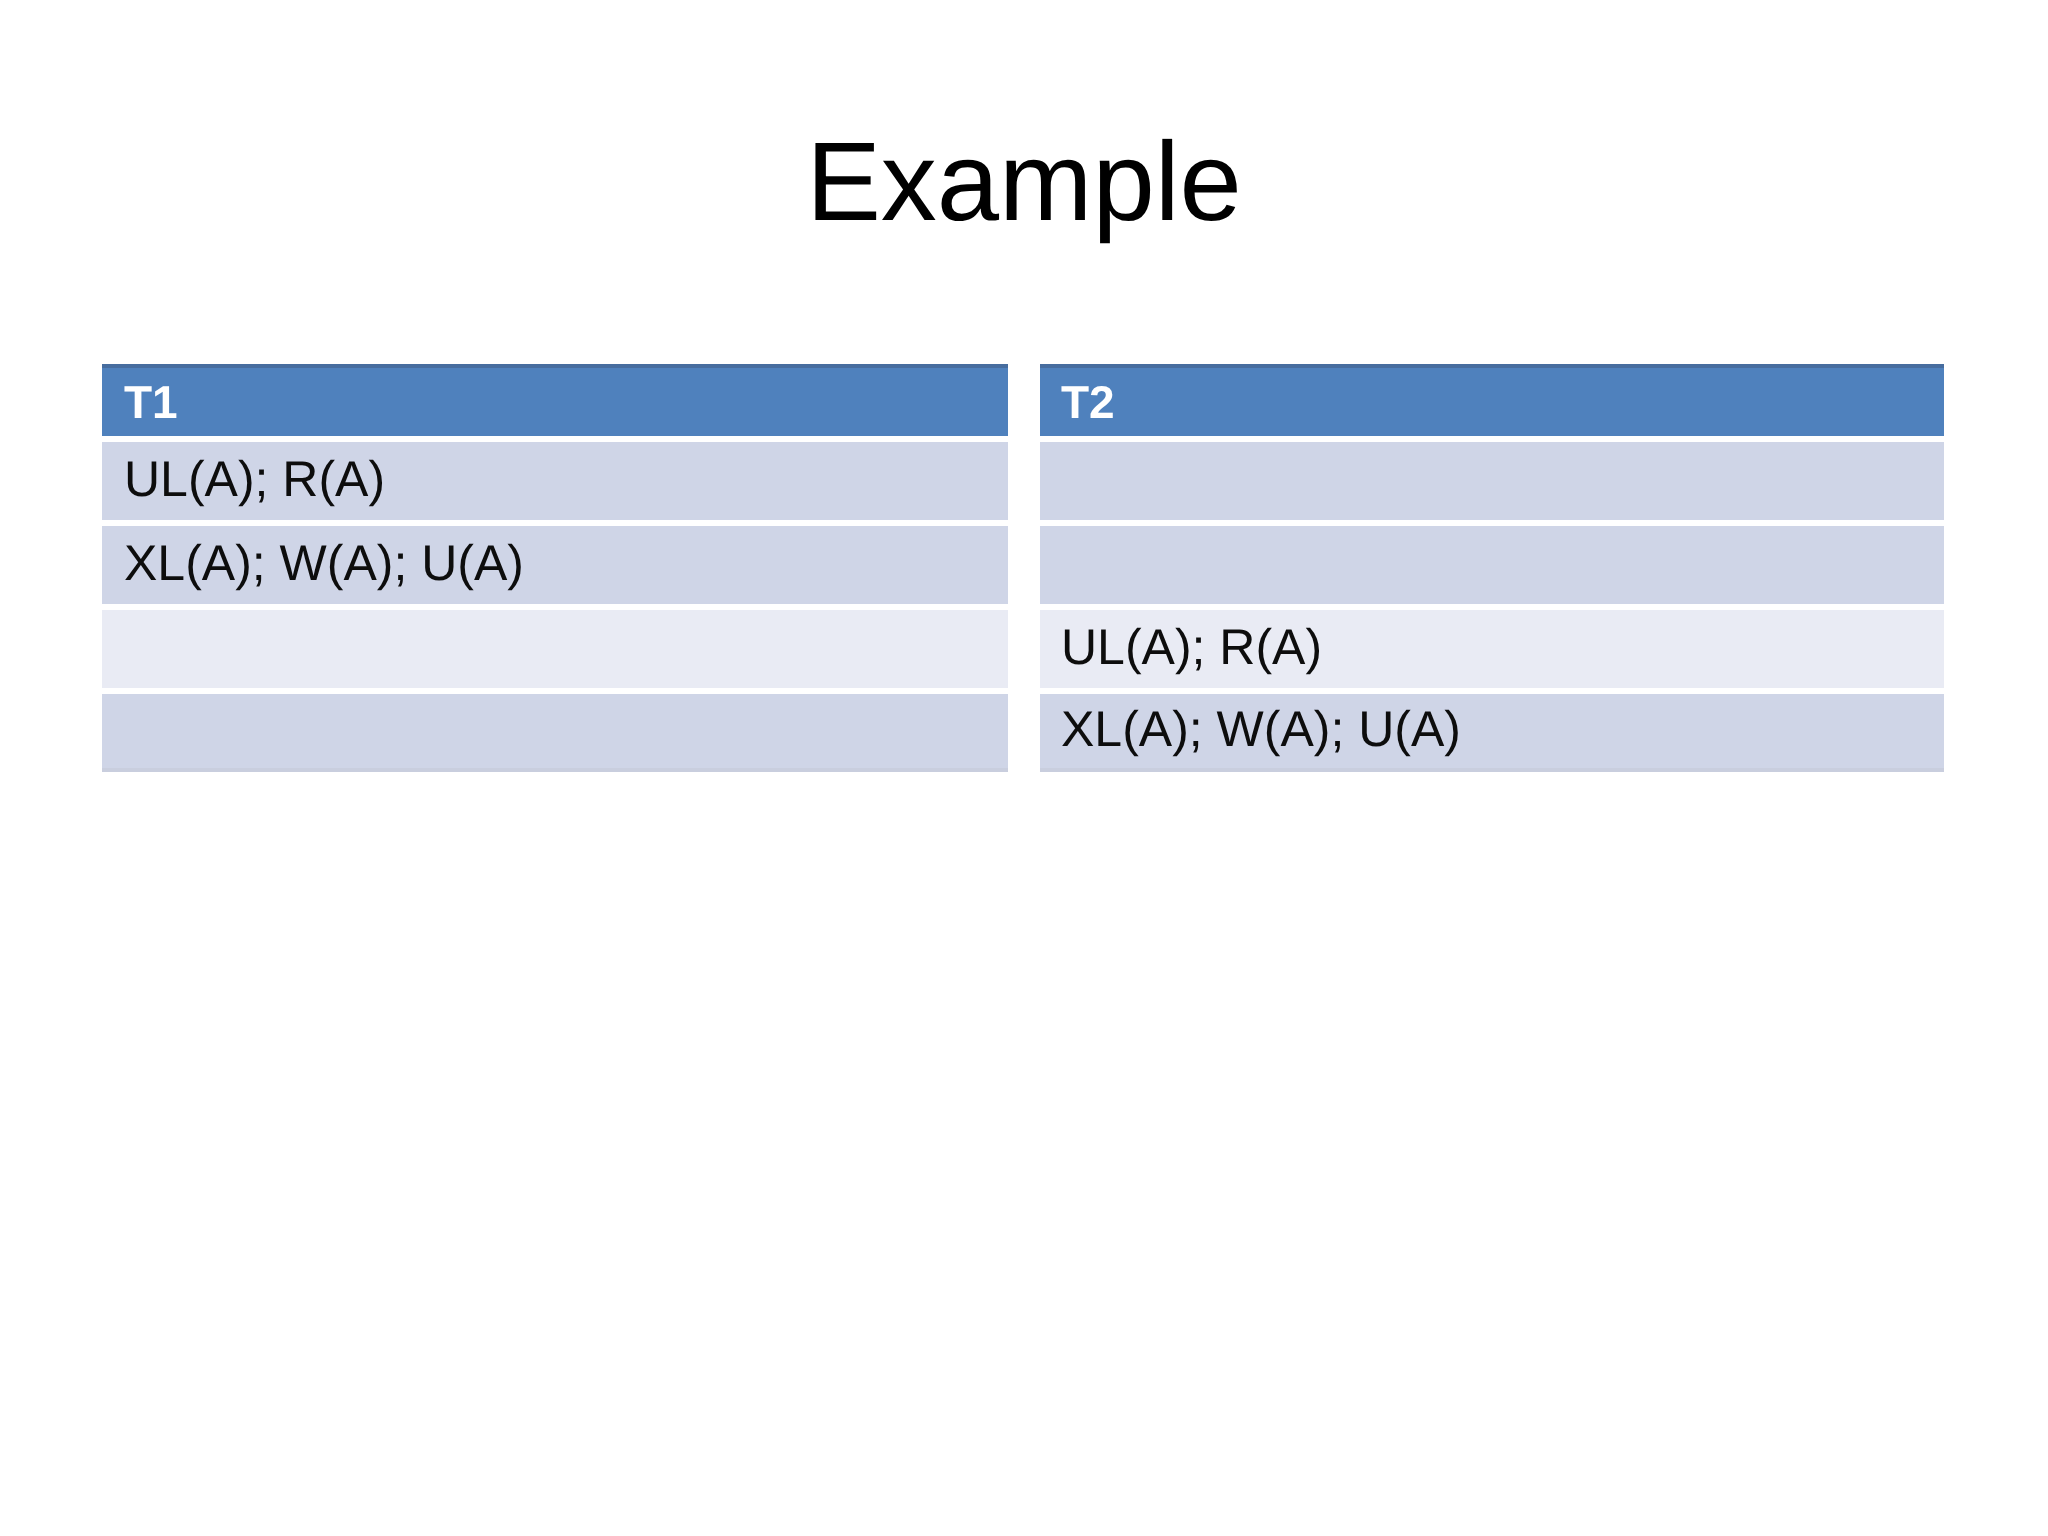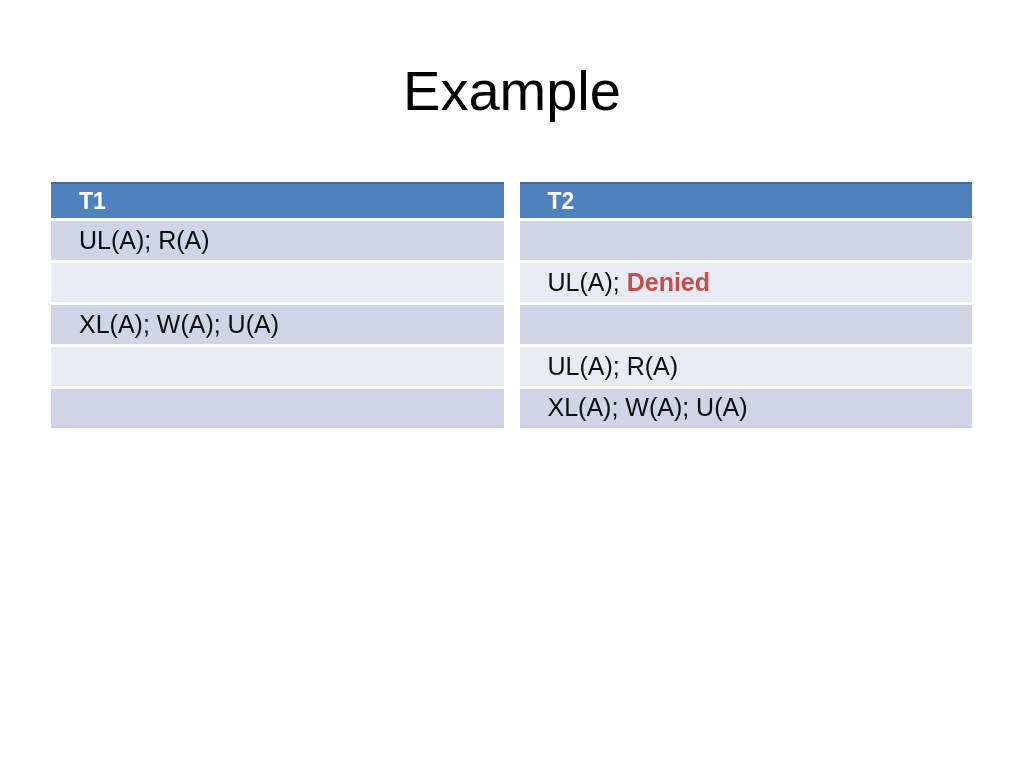--- a/index.html
+++ b/index.html
@@ -28,21 +28,21 @@
   .table {
     position: absolute;
     left: 51px; top: 182px;
     width: 921px;
   }
   .row { display: flex; margin-bottom: 3px; }
   .cell {
     flex: 1 1 0;
     display: flex;
     align-items: center;
-    padding-left: 28px;
+    padding-left: 11px;
     font-size: 25px;
     color: var(--text, #0d0d0d);
     white-space: pre;
     overflow: hidden;
   }
   .row .cell + .cell { margin-left: 16px; }
   .header-row .cell {
     height: 36px;
     background: var(--header-bg, #4f81bd);
     border-top: 2px solid #476d9f;
@@ -70,26 +70,20 @@
     <div class="row header-row">
       <div class="cell">T1</div>
       <div class="cell">T2</div>
     </div>
 
     <div class="row band-dark">
       <div class="cell">UL(A); R(A)</div>
       <div class="cell"></div>
     </div>
 
-    <div class="row band-light">
-      <div class="cell"></div>
-      <div class="cell">
-        <span>UL(A); </span><span class="denied">Denied</span>
-      </div>
-    </div>
 
     <div class="row band-dark">
       <div class="cell">XL(A); W(A); U(A)</div>
       <div class="cell"></div>
     </div>
 
     <div class="row band-light">
       <div class="cell"></div>
       <div class="cell">UL(A); R(A)</div>
     </div>

